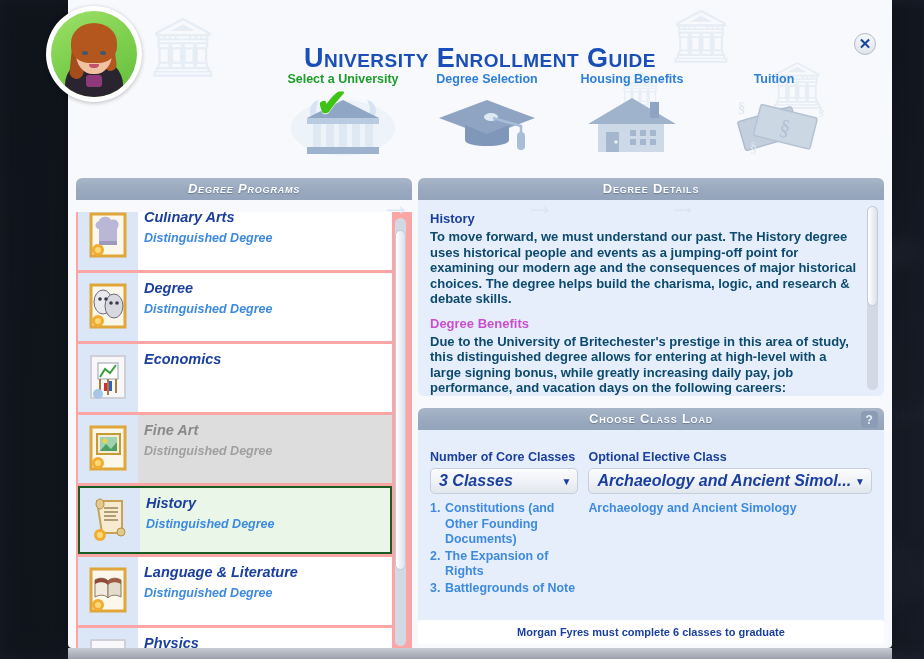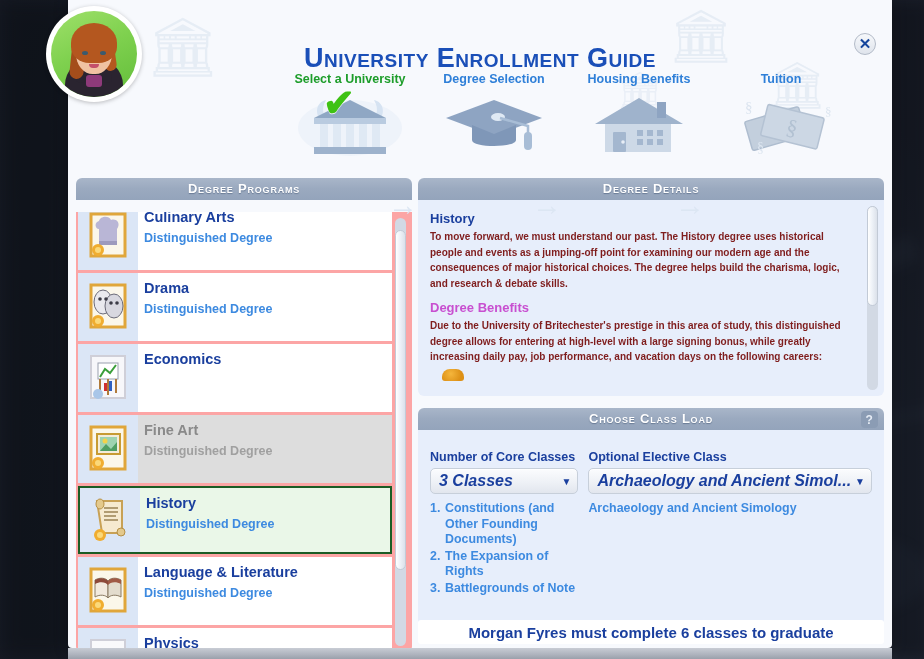--- a/index.html
+++ b/index.html
@@ -130,21 +130,21 @@
     font-family: "Liberation Sans", sans-serif;
     font-size: 27px;
     font-weight: bold;
     font-variant: small-caps;
     letter-spacing: 0.5px;
     color: #1a4fb8;
     z-index: 10;
   }
 
   
-  .stepper { position: absolute; left: 88px; top: 72px; width: 740px; height: 96px; z-index: 10;}
+  .stepper { position: absolute; left: 81px; top: 72px; width: 740px; height: 96px; z-index: 10;}
   .step { position: absolute; top: 0; text-align: center; }
   .step-label {
     font-size: 12.5px;
     font-weight: bold;
     white-space: nowrap;
   }
   .step.done .step-label { color: #1d9d2a; }
   .step.todo .step-label { color: #2e7fd8; }
   .step-icon { margin-top: 8px; height: 62px; position: relative; }
   .arrow {
@@ -191,21 +191,21 @@
     letter-spacing: 0.8px;
     text-align: center;
     border-radius: 6px 6px 0 0;
     line-height: 22px;
     height: 22px;
     text-shadow: 0 1px 1px rgba(60,80,110,0.5);
     position: relative;
   }
 
   
-  .left-panel { position: absolute; left: 8px; top: 178px; width: 336px; height: 462px; }
+  .left-panel { position: absolute; left: 8px; top: 178px; width: 336px; height: 462px; font-style: italic; }
   .list-body {
     position: absolute; left: 0; top: 34px; width: 336px; height: 440px;
     background: #fca5a5;
     border-radius: 0 0 6px 6px;
     overflow: hidden;
   }
   .list-scroll { position: absolute; left: 0; top: 0; width: 318px; height: 440px; overflow: hidden; }
   .deg-item {
     position: relative;
     display: flex;
@@ -251,21 +251,21 @@
   .details-body {
     position: relative;
     background: #e7eefb;
     border-radius: 0 0 6px 6px;
     height: 196px;
     padding: 10px 26px 6px 12px;
     overflow: hidden;
   }
   .d-title { font-size: 13px; font-weight: bold; color: #1a3f9e; line-height: 18px; }
   .d-body {
-    font-size: 10px; font-weight: bold; color: #7f1d1d;
+    font-size: 13px; font-weight: bold; color: #0c4a6e;
     line-height: 15.5px; margin-top: 1px;
   }
   .d-benefits { font-size: 13px; font-weight: bold; color: #c84fd0; line-height: 18px; margin-top: 8px; }
   .career-icon {
     margin-top: 4px; margin-left: 12px;
     width: 22px; height: 12px;
     background: radial-gradient(circle at 40% 40%, #f5b63c 0%, #dd9016 70%);
     border-radius: 8px 8px 3px 3px;
   }
 
@@ -315,21 +315,21 @@
   .class-num { width: 15px; min-width: 15px; }
   .elective-name { font-size: 12.4px; font-weight: bold; color: #3d8ae0; line-height: 15.5px; margin-top: 7px; }
 
   
   .footer-bar {
     position: absolute; left: 350px; top: 620px; width: 466px; height: 24px;
     background: #ffffff;
     display: flex; align-items: center; justify-content: center;
     border-radius: 3px;
   }
-  .footer-text { font-size: 15px; font-weight: bold; color: #1a3f9e; }
+  .footer-text { font-size: 11px; font-weight: bold; color: #1a3f9e; }
   .footer-text b { color: #1a3f9e; }
 </style>
 </head>
 <body>
 
 <div id="root">
 
   <div class="bg-photo">
     <div class="bg-streak bg-s1"></div>
     <div class="bg-streak bg-s2"></div>
@@ -454,21 +454,21 @@
                   <ellipse cx="28" cy="24" rx="9" ry="12" fill="#d8d8e0" stroke="#6a6a78"></ellipse>
                   <circle cx="14" cy="17" r="1.8" fill="#3b3b46"></circle>
                   <circle cx="20" cy="17" r="1.8" fill="#3b3b46"></circle>
                   <circle cx="25" cy="21" r="1.8" fill="#3b3b46"></circle>
                   <circle cx="31" cy="21" r="1.8" fill="#3b3b46"></circle>
                   <circle cx="12" cy="39" r="6" fill="#f0ad30"></circle>
                   <circle cx="12" cy="39" r="3" fill="#fbd97a"></circle>
                 </svg>
               </div>
               <div class="deg-txt">
-                <div class="deg-name">Drama</div>
+                <div class="deg-name">Degree</div>
                 <div class="deg-sub">Distinguished Degree</div>
               </div>
             </div>
             <div class="deg-item">
               <div class="deg-thumb">
                 <svg width="44" height="50" viewBox="0 0 44 50">
                   <rect x="5" y="3" width="34" height="42" fill="#f7f7fa" stroke="#cfcfd8" stroke-width="2"></rect>
                   <rect x="12" y="10" width="20" height="16" fill="#ffffff" stroke="#9aa0ad"></rect>
                   <path d="M14 24 L19 16 L24 20 L30 12" stroke="#3a9e3a" stroke-width="2" fill="none"></path>
                   <path d="M14 26 L14 40 M30 26 L30 40 M22 26 L22 42" stroke="#b07a3a" stroke-width="2"></path>

